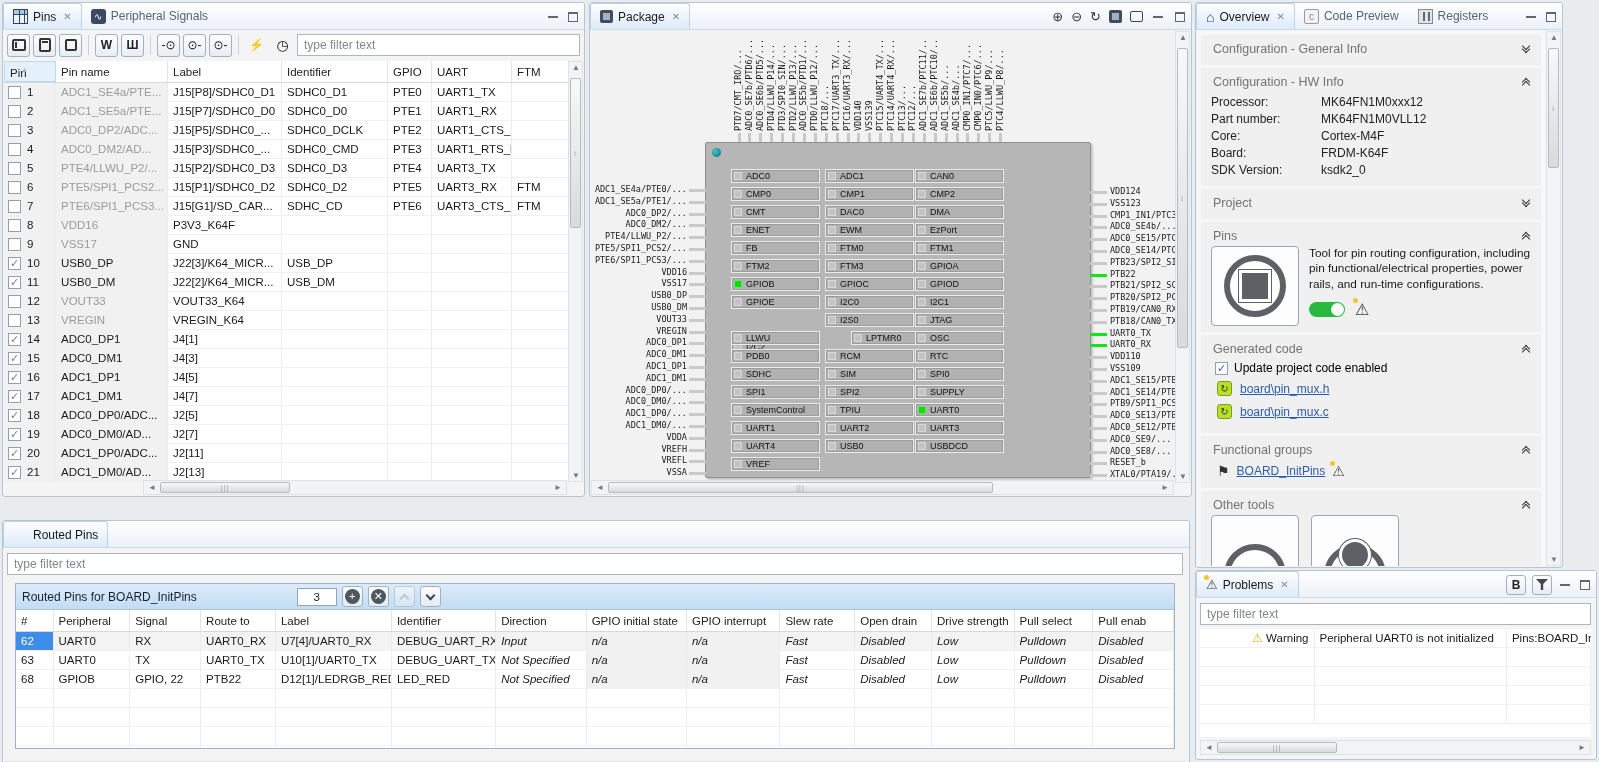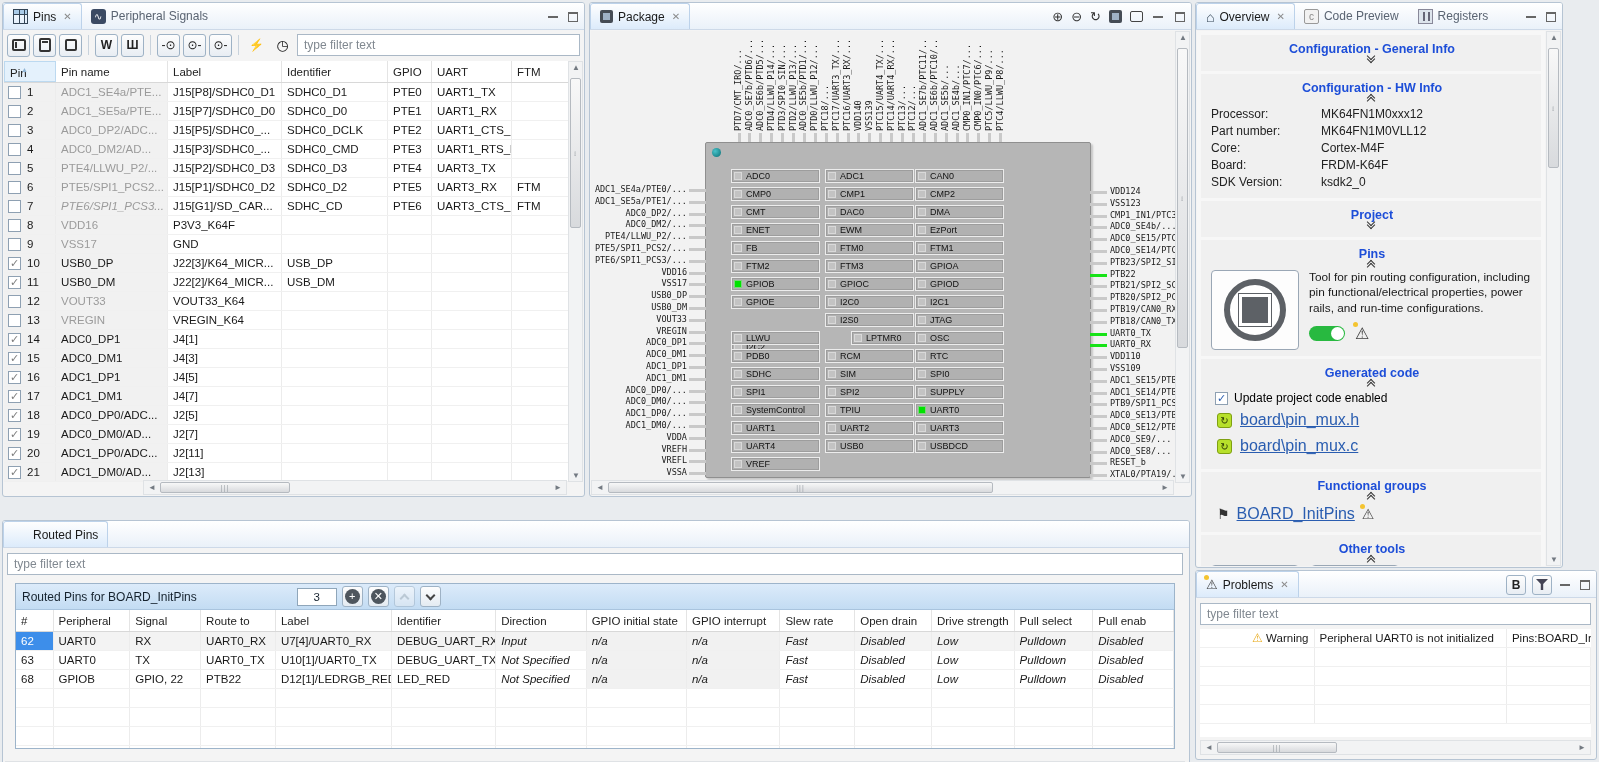--- a/index.html
+++ b/index.html
@@ -66,29 +66,29 @@
   .stub.g { background:#17e317; }
   .blk { position:absolute; width:89px; height:14px; background:#b1b1b1; border:1px solid #ececec; box-shadow:0 0 0 1px #9d9d9d inset; display:flex; align-items:center; gap:4px; padding:0 2px; font-size:9px; color:#111; white-space:nowrap; overflow:hidden; }
   .blk .led { width:8px; height:8px; background:#c3c3c3; border:1px solid #d9d9d9; flex:0 0 auto; }
   .blk .led.on { background:#00e300; border-color:#7bd67b; }
   #chip { position:absolute; background:#b6b6b6; border:1px solid #8f8f8f; border-radius:2px; box-shadow:2px 2px 2px rgba(0,0,0,.18); }
   #chip .dot { position:absolute; left:6px; top:5px; width:9px; height:9px; border-radius:50%; background:radial-gradient(circle at 35% 35%,#49c2c9,#0a6e74); }
 
   
   .ovr-body { position:absolute; left:1px; top:28px; right:17px; bottom:1px; background:#f7f7f7; overflow:hidden; padding:4px 2px 0 2px; }
   .sec { background:#f0f0f0; margin:0 2px 3px 2px; padding:4px 8px 6px 10px; }
-  .sec-h { display:flex; justify-content:space-between; align-items:center; font-weight:bold; font-size:12.5px; color:#1d4ed8; padding:3px 2px;flex-direction:column; }
+  .sec-h { display:flex; justify-content:space-between; align-items:center; font-weight:normal; font-size:12.5px; color:#737373; padding:3px 2px; }
   .chevs { display:flex; flex-direction:column; gap:0px; margin-right:2px; }
   .chev { width:6px; height:6px; border-right:1.6px solid #333; border-bottom:1.6px solid #333; }
   .chev.dn { transform:rotate(45deg); margin-top:-3px; }
   .chev.up { transform:rotate(-135deg); margin-bottom:-3px; }
   .kv { display:flex; font-size:12px; margin:3px 0; }
   .kv .k { width:110px; color:#222; padding-right:6px; }
   .kv .v { color:#222; }
-  .link { color:#2a5db0; text-decoration:underline; font-size:16px; }
+  .link { color:#2a5db0; text-decoration:underline; font-size:12px; }
   .toggle { width:36px; height:15px; border-radius:8px; background:#28b940; position:relative; display:inline-block; }
   .toggle::after { content:""; position:absolute; right:1px; top:1px; width:13px; height:13px; border-radius:50%; background:#fff; }
   .big-tool { width:88px; height:80px; border:1px solid #9aa7b5; border-radius:4px; background:#fdfdfd; position:relative; overflow:hidden; flex:0 0 auto; }
   .ring { position:absolute; left:50%; top:50%; transform:translate(-50%,-50%); width:62px; height:62px; border:6px solid #5d6166; border-radius:50%; background:#fff; }
   .ring .core { position:absolute; left:50%; top:50%; transform:translate(-50%,-50%); width:26px; height:26px; background:#5d6166; box-shadow:0 0 0 3px #fff, 0 0 0 4px #5d6166; }
   .lime-doc { width:15px; height:15px; background:#b7e02b; border:1px solid #7fa012; border-radius:3px; color:#2d3a05; font-size:10px; display:inline-flex; align-items:center; justify-content:center; }
 
   
   .rp-head { display:flex; align-items:center; gap:5px; background:linear-gradient(#dcebfa,#c3dcf3); border-bottom:1px solid #a9c4de; height:26px; padding:0 6px; font-size:12px; color:#15222e; }
   .count-box { width:40px; height:18px; border:1px solid #8fa6ba; background:#fff; text-align:center; font-size:11.5px; line-height:17px; }
@@ -226,21 +226,21 @@
         <div class="td" style="width: 106px;">SDHC0_D2</div>
         <div class="td" style="width: 44px;">PTE5</div>
         <div class="td" style="width: 80px;">UART3_RX</div>
         <div class="td" style="width: 58px; border-right: none;">FTM</div>
       </div>
       <div class="trow">
         <div class="td shade" style="width: 52px; padding: 0px; display: flex;">
           <span class="cb"></span>
           <span style="padding-left: 2px;">7</span>
         </div>
-        <div class="td shade dim" style="width: 112px; font-style: italic;">PTE6/SPI1_PCS3...</div>
+        <div class="td shade dim" style="width: 112px;">PTE6/SPI1_PCS3...</div>
         <div class="td" style="width: 114px;">J15[G1]/SD_CAR...</div>
         <div class="td" style="width: 106px;">SDHC_CD</div>
         <div class="td" style="width: 44px;">PTE6</div>
         <div class="td" style="width: 80px;">UART3_CTS_b</div>
         <div class="td" style="width: 58px; border-right: none;">FTM</div>
       </div>
       <div class="trow">
         <div class="td shade" style="width: 52px; padding: 0px; display: flex;">
           <span class="cb"></span>
           <span style="padding-left: 2px;">8</span>

